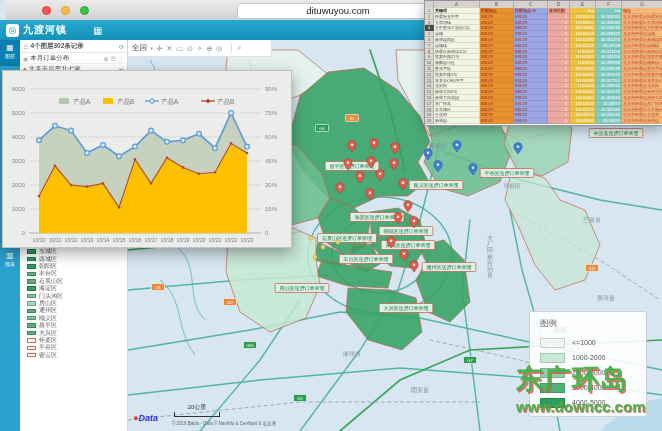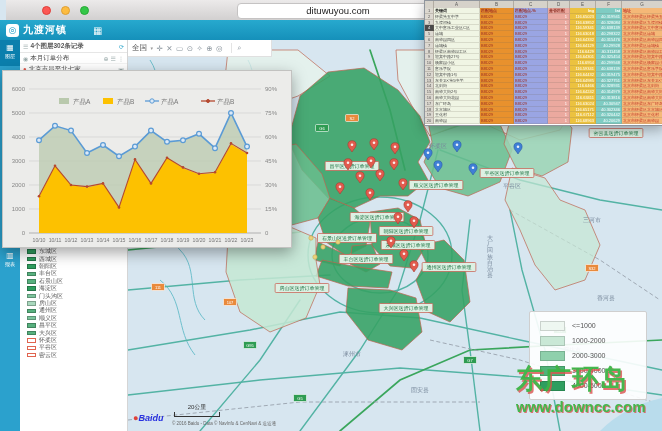--- a/index.html
+++ b/index.html
@@ -759,20 +759,21 @@
         <div class="scell c2" style="width:34px">B8D29</div>
         <div class="scell c3" style="width:22px">1</div>
         <div class="scell c4" style="width:26px">116.68963</div>
         <div class="scell c5" style="width:26px">40.20629</div>
         <div class="scell c6" style="width:41px">北京市怀柔区南华园</div>
       </div>
     </div>
 </div>
 
 <div id="legendbox">
+  <div id="ltitle">图例</div>
   <div id="litems">
       <div class="lrow">
         <span class="lsw" style="background:#eef7f1"></span>
         <span class="llab">&lt;=1000</span>
       </div>
       <div class="lrow">
         <span class="lsw" style="background:#c9e8d6"></span>
         <span class="llab">1000-2000</span>
       </div>
       <div class="lrow">
@@ -783,21 +784,21 @@
         <span class="lsw" style="background:#4fb378"></span>
         <span class="llab">3000-4000</span>
       </div>
       <div class="lrow">
         <span class="lsw" style="background:#2e9e5f"></span>
         <span class="llab">4000-5000</span>
       </div>
     </div>
 </div>
 
-<div id="baidu"><span class="bdot">●</span><span>Baidu</span></div>
+<div id="baidu"><span class="bdot">●</span><span>Data</span></div>
 <div id="scalebar">
   <div id="scalelab">20公里</div>
   <div id="scaleline"></div>
 </div>
 <div id="attr">© 2016 Baidu - Data © NavInfo &amp; CenNavi &amp; 道道通</div>
 
 <div id="watermark">
   <div id="wm1">东广环岛</div>
   <div id="wm2">www.downcc.com</div>
 </div>

